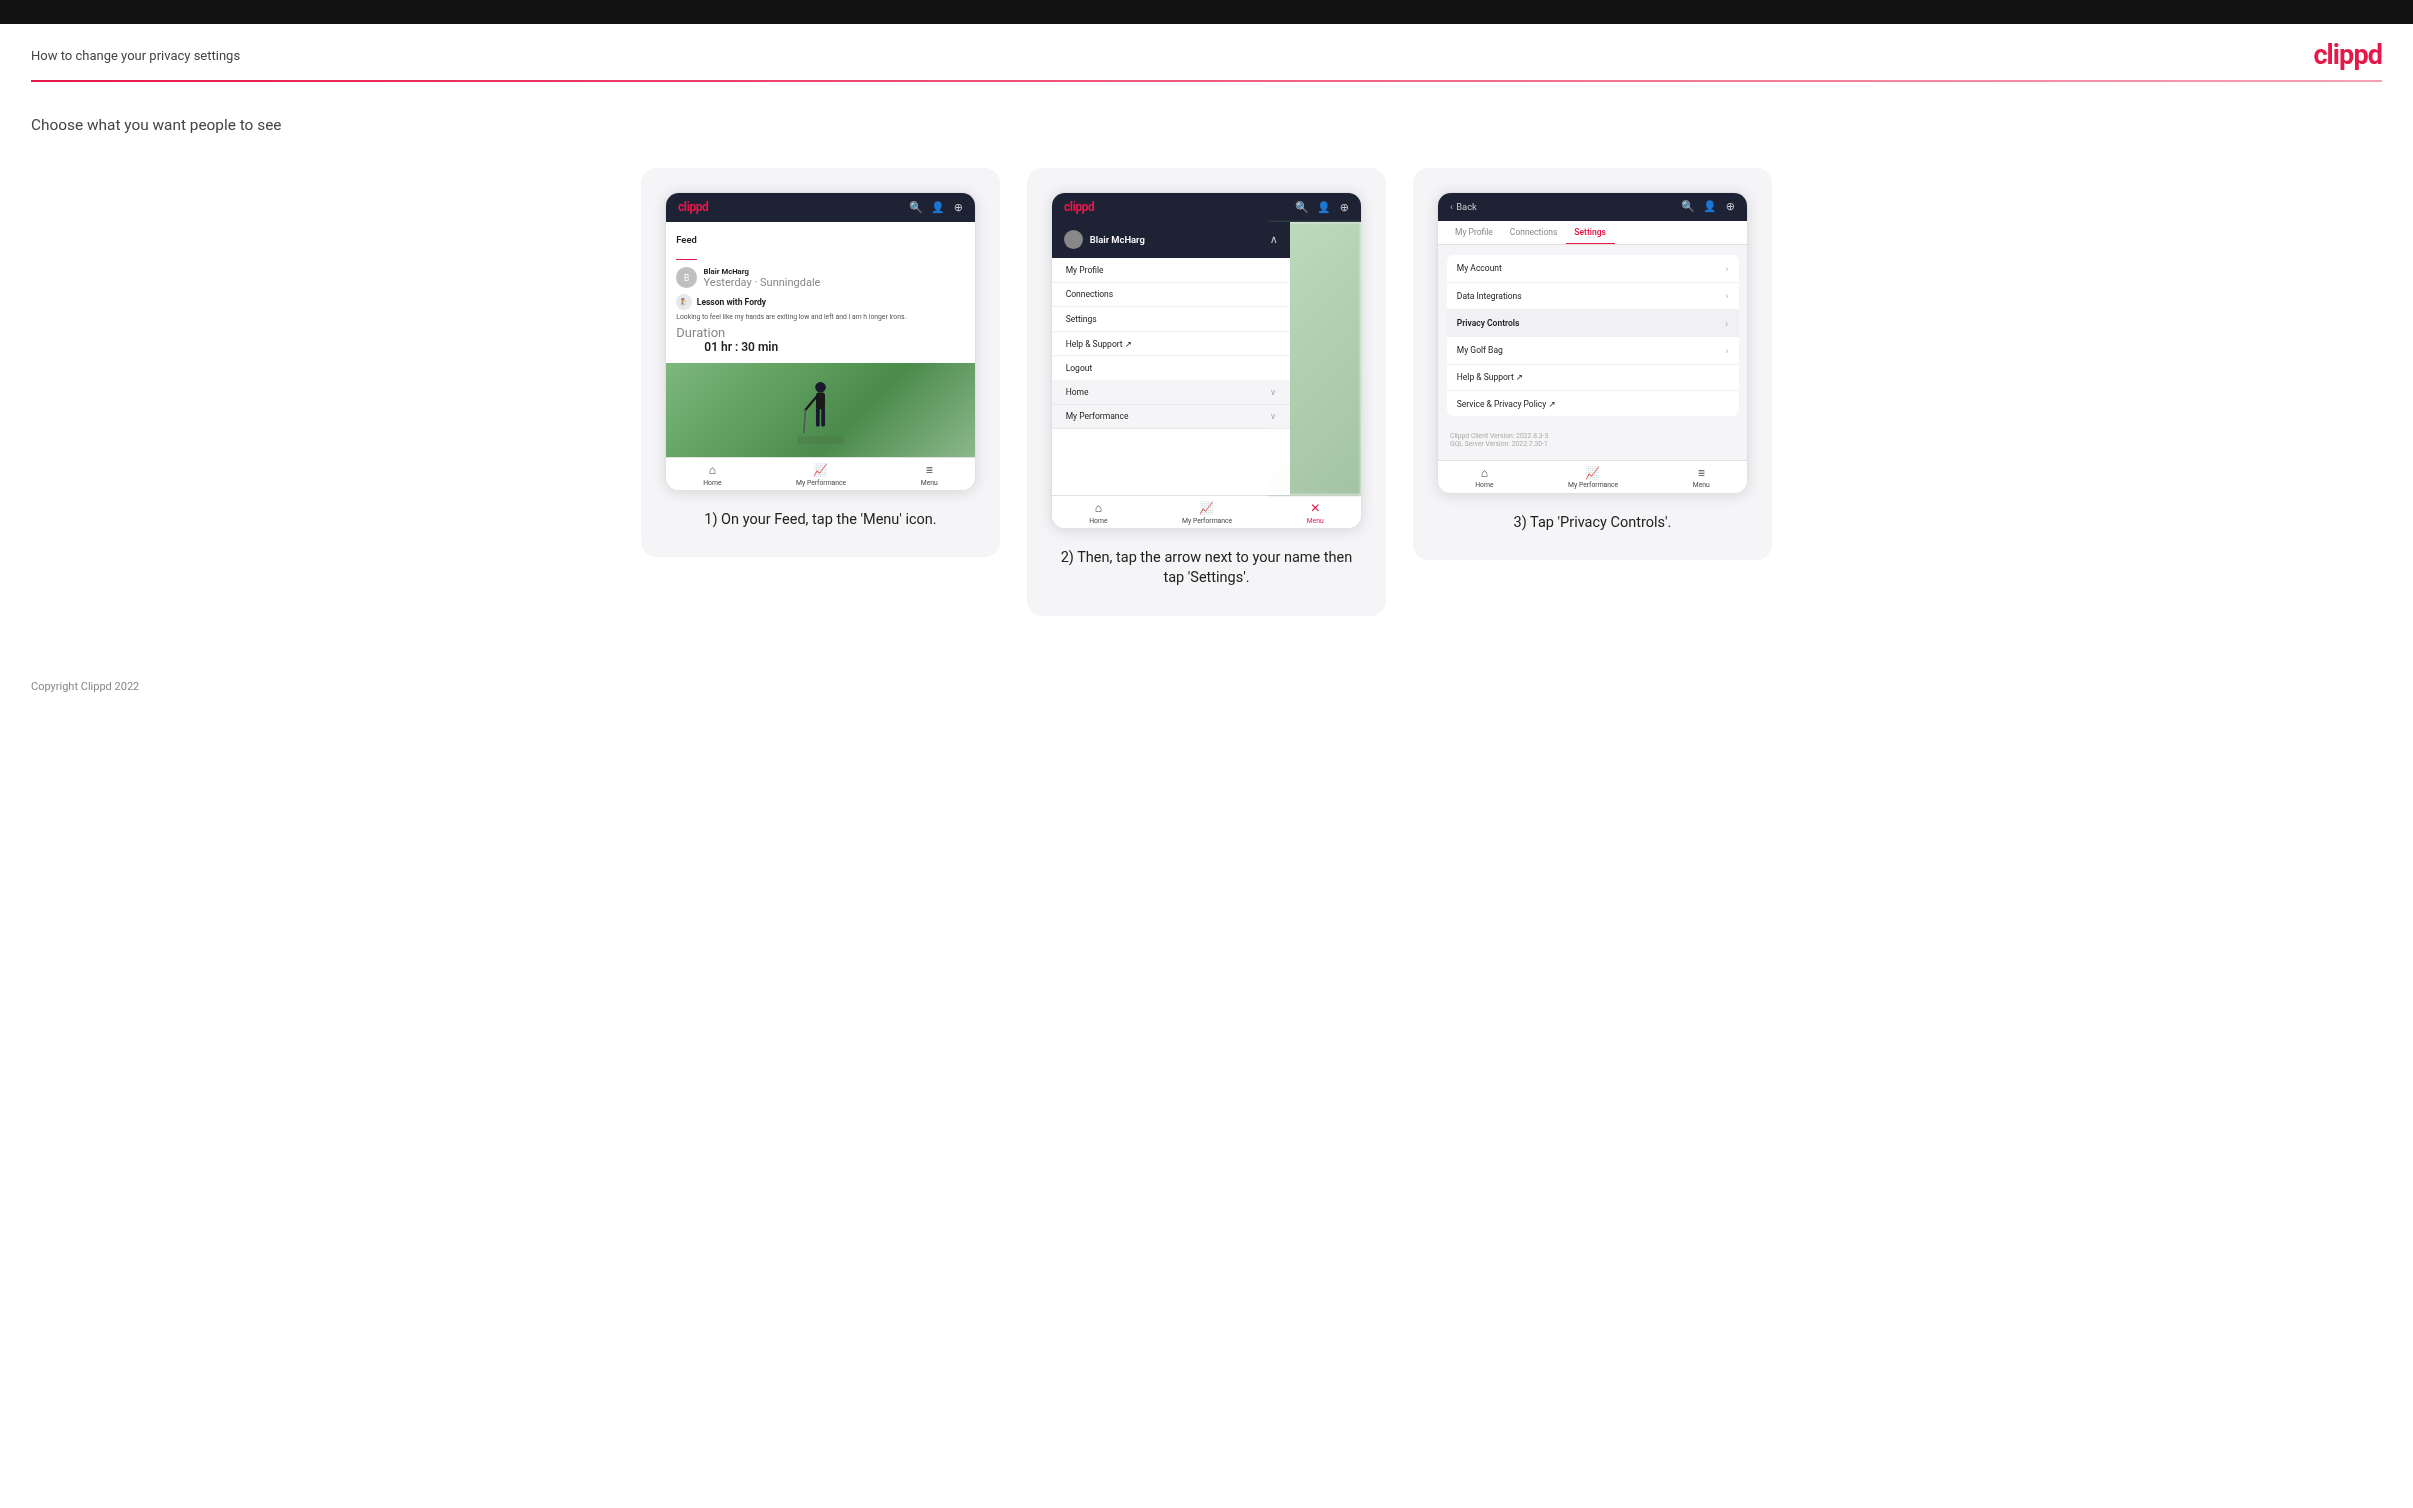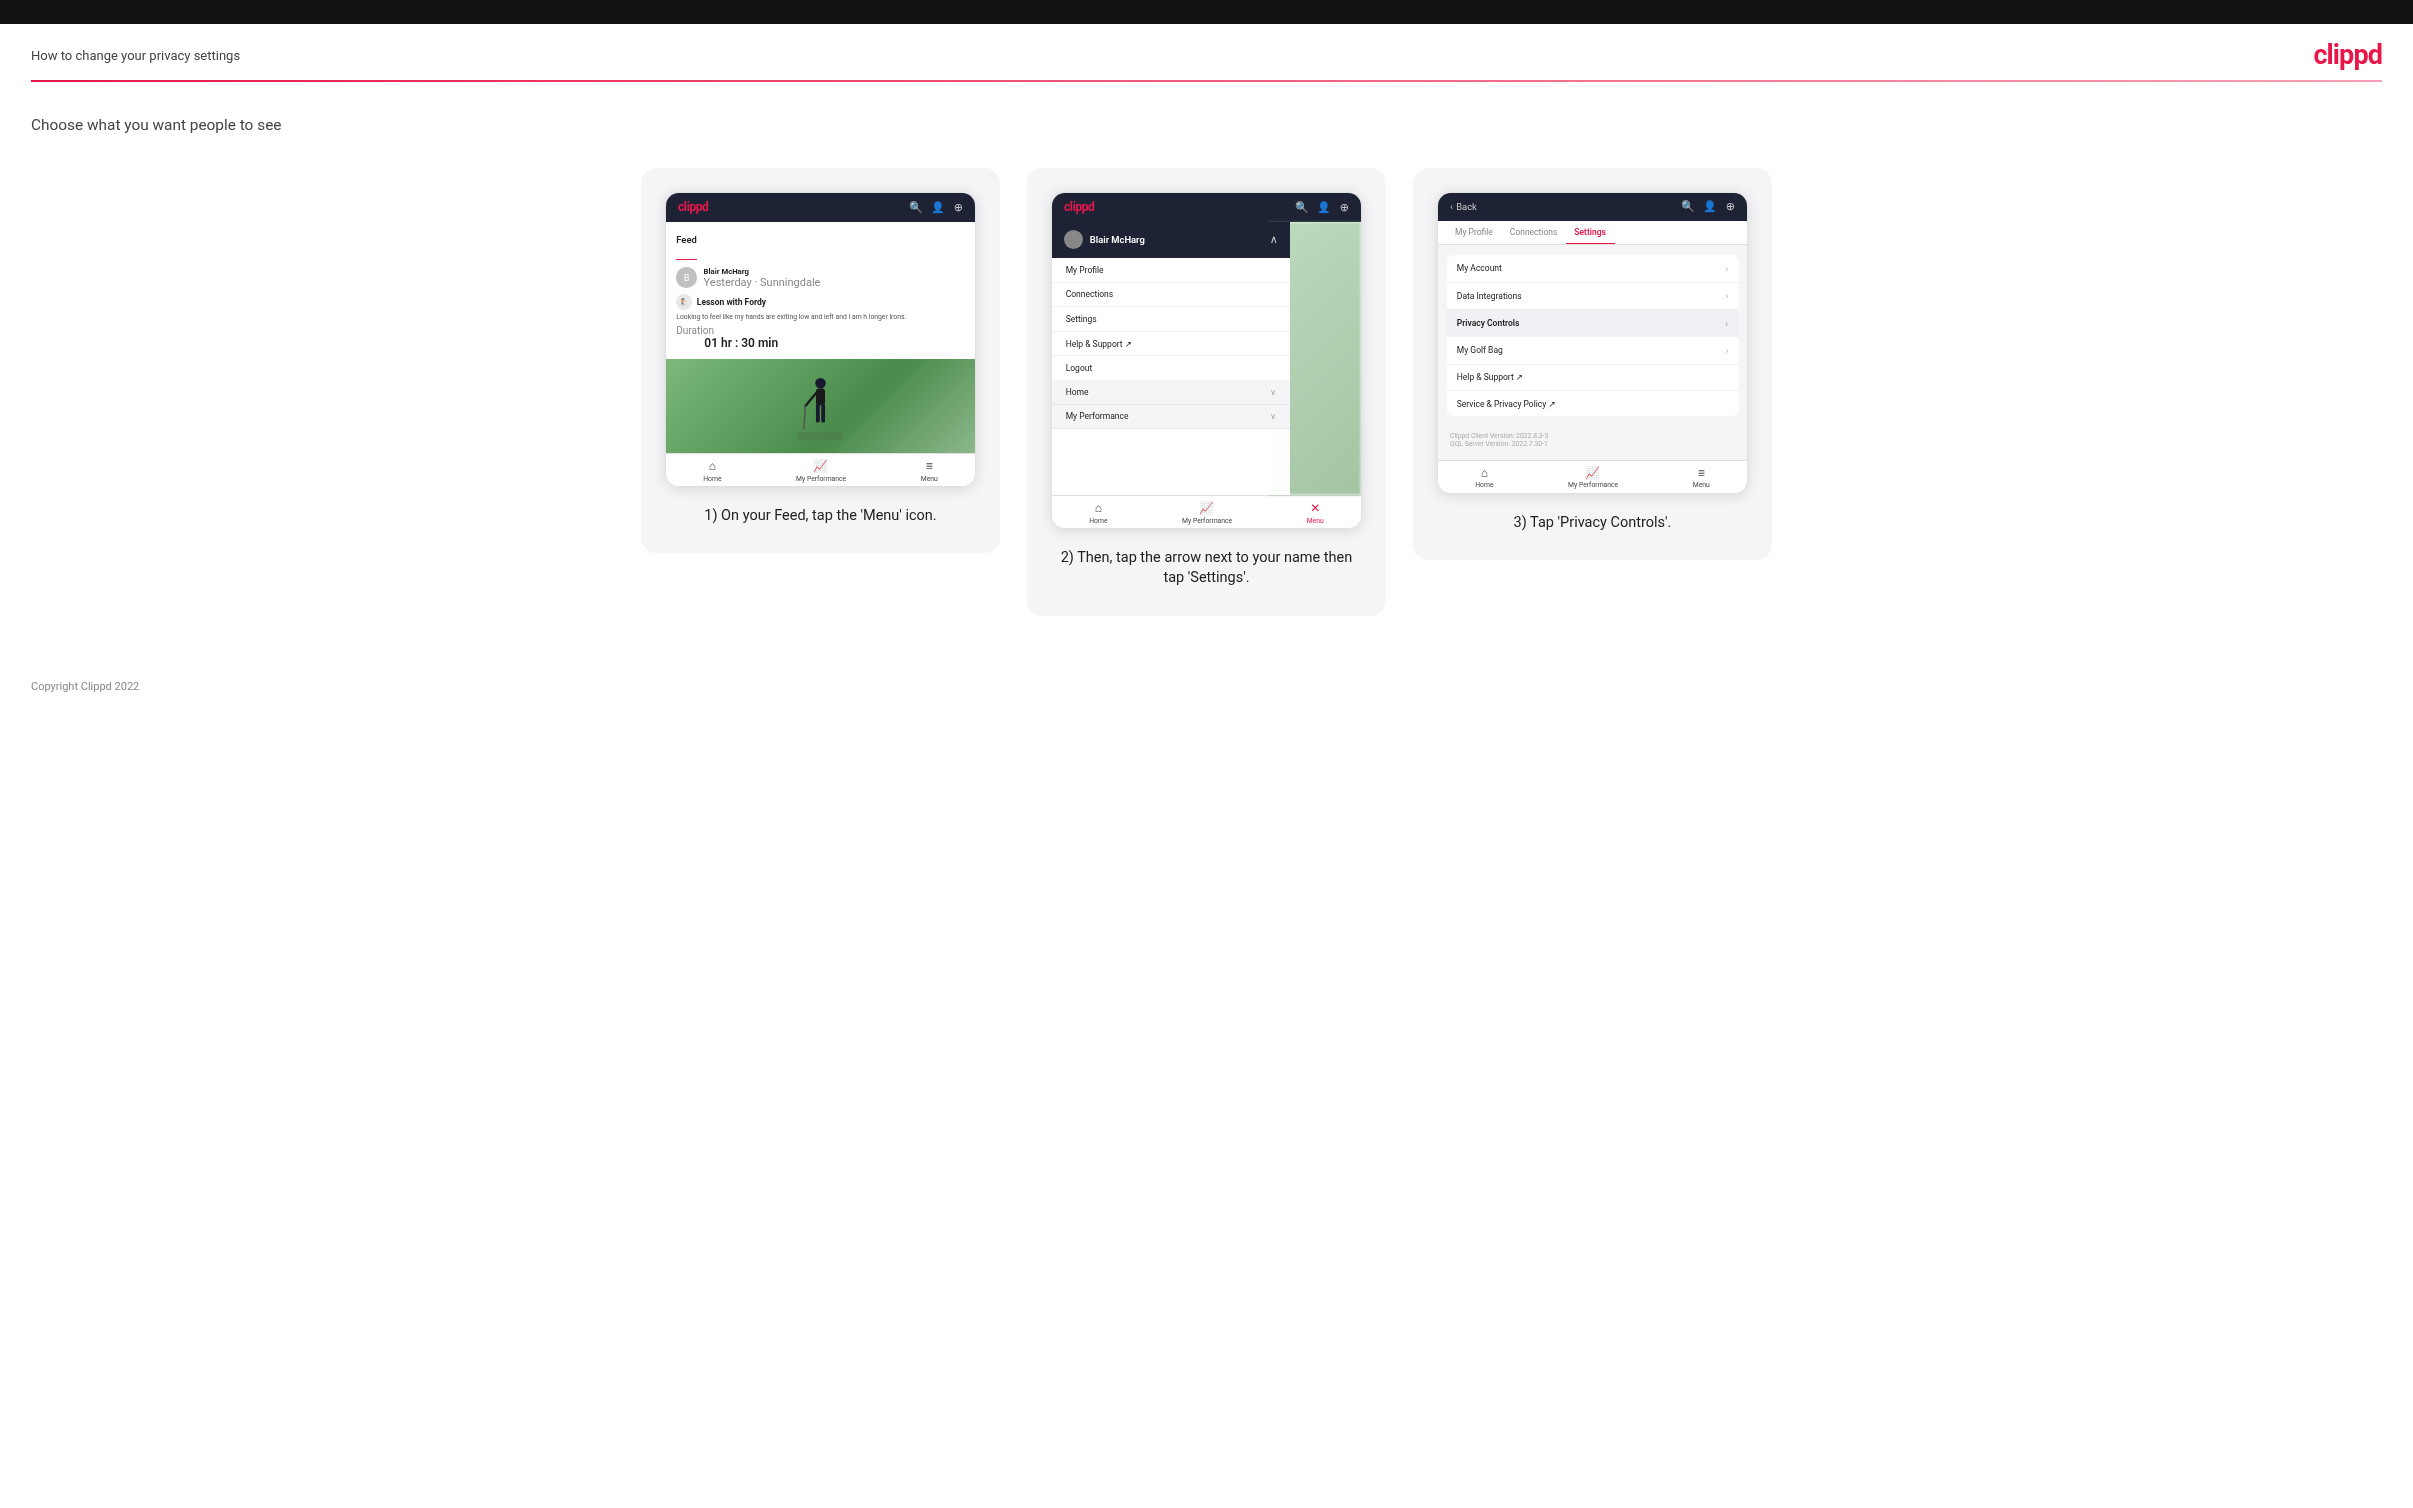--- a/index.html
+++ b/index.html
@@ -171,21 +171,21 @@
       font-weight: 700;
       color: #222;
     }
     .feed-lesson-desc {
       font-size: 6.8px;
       color: #555;
       margin-bottom: 3.4px;
       line-height: 1.3;
     }
     .feed-duration-label {
-      font-size: 10px;
+      font-size: 13px;
       color: #888;
     }
     .feed-duration-value {
       font-size: 12px;
       font-weight: 600;
       color: #222;
       margin-left: 28px;
     }
 
     

